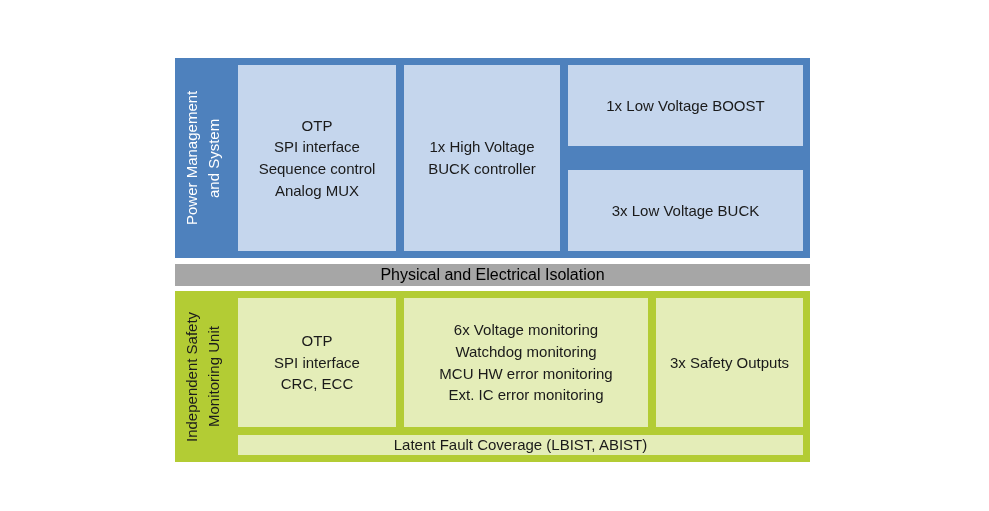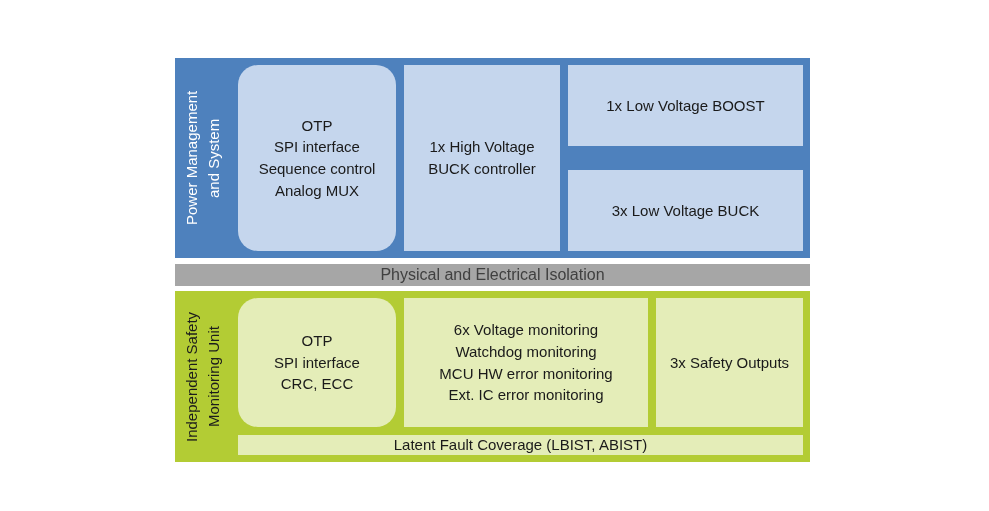--- a/index.html
+++ b/index.html
@@ -55,21 +55,21 @@
     align-items: center;
     justify-content: center;
     text-align: center;
     white-space: pre-line;
     font-size: 15px;
     line-height: 1.45;
   }
   .block.blue  { background: var(--blue-block,  #c5d6ed); }
   .block.green { background: var(--green-block, #e4edb8); }
 
-  .w-otp { width: 158px; border-radius: 20px; }
+  .w-otp { width: 158px; }
   .w-hv  { width: 156px; }
   .w-mon { width: 244px; }
 
   .stack {
     flex: 1;
     display: flex;
     flex-direction: column;
     gap: 24px;
   }
   .stack .block { flex: 1; }
@@ -80,21 +80,21 @@
     position: absolute;
     left: 175px;
     top: 264px;
     width: 635px;
     height: 22px;
     background: var(--gray-bar, #a6a6a6);
     display: flex;
     align-items: center;
     justify-content: center;
     font-size: 16px;
-    color: #404040;
+    color: #000000;
   }
 </style>
 </head>
 <body>
 
 <div class="canvas">
 
   <div class="section top">
     <div class="side-label light">Power Management
 and System</div>

